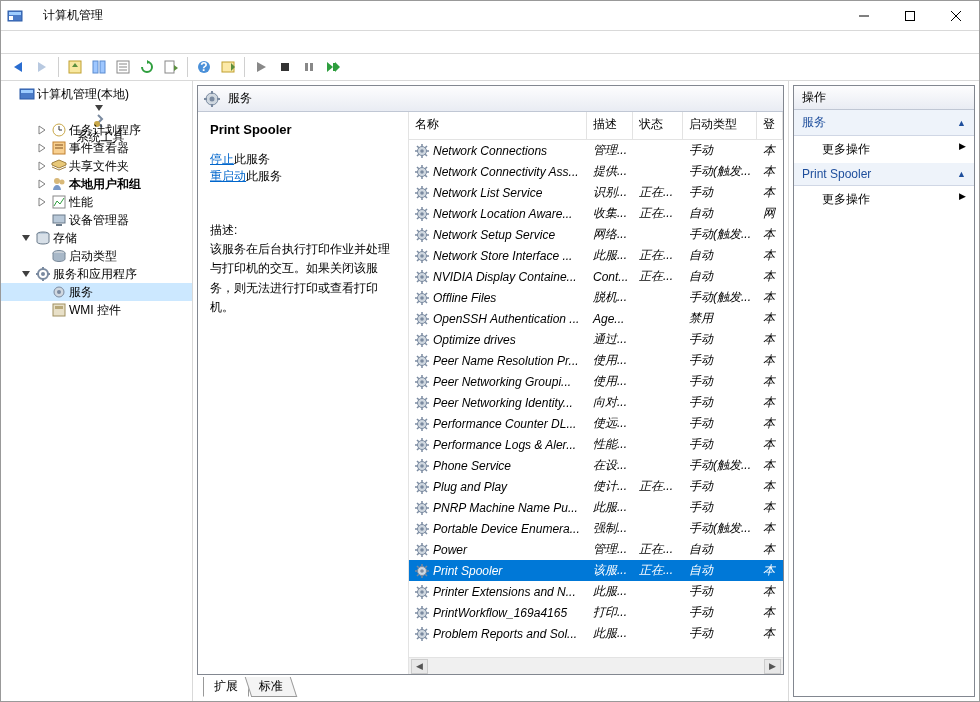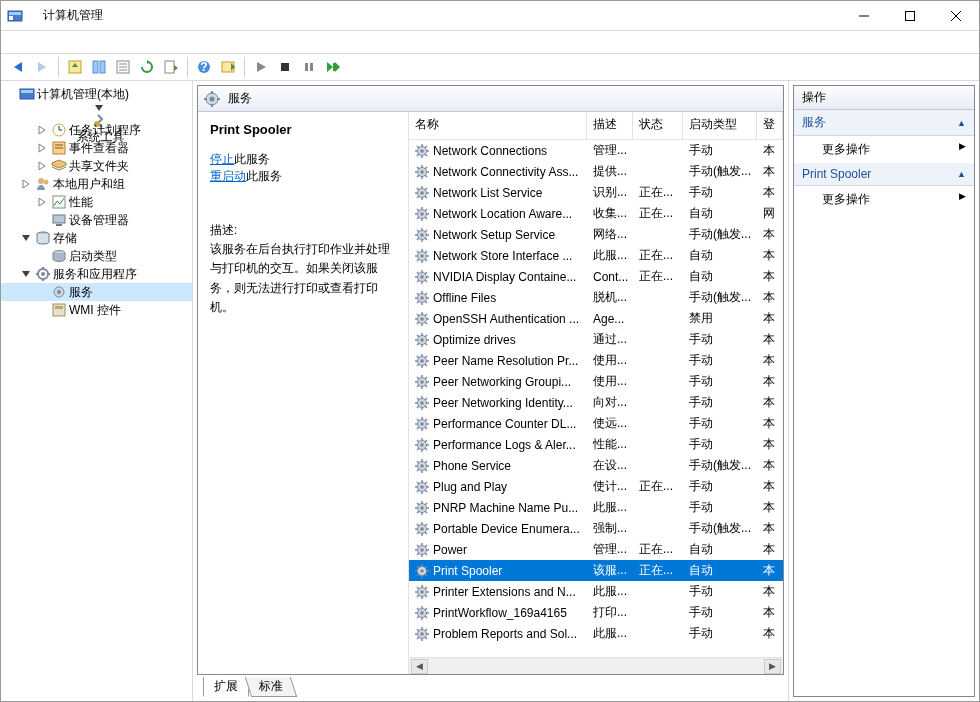--- a/index.html
+++ b/index.html
@@ -28,21 +28,21 @@
 .center-header-icon{width:16px;height:16px;}
 .center-body{flex:1;display:flex;min-height:0;}
 .detail-pane{width:210px;padding:10px 12px;overflow:auto;}
 .detail-title{font-weight:700;font-size:13px;margin-bottom:14px;}
 .detail-link{color:#0066cc;text-decoration:underline;cursor:pointer;}
 .detail-desc{margin-top:36px;line-height:1.6;}
 .list-pane{flex:1;display:flex;flex-direction:column;min-width:0;border-left:1px solid #e3e3e3;}
 .list-header{display:flex;height:28px;flex-shrink:0;}
 .list-header-cell{border-right:1px solid #e3e3e3;border-bottom:1px solid #e3e3e3;padding:4px 6px;background:#fff;cursor:pointer;white-space:nowrap;overflow:hidden;}
 .list-body{flex:1;overflow-y:scroll;overflow-x:auto;}
-.list-row{display:flex;height:21px;align-items:center;cursor:pointer;}
+.list-row{display:flex;height:21px;align-items:center;cursor:pointer;font-style:italic;}
 .list-row.selected{background:#0078d7;color:#fff;}
 .list-cell{padding:0 6px;white-space:nowrap;overflow:hidden;text-overflow:ellipsis;display:flex;align-items:center;gap:4px;}
 .gear-icon{width:14px;height:14px;flex-shrink:0;}
 .hscroll{height:17px;background:#f0f0f0;border-top:1px solid #e3e3e3;display:flex;align-items:center;padding:0 2px;}
 .hscroll-arrows{width:17px;height:15px;background:#e8e8e8;border:1px solid #ccc;display:flex;align-items:center;justify-content:center;font-size:9px;color:#555;}
 .hscroll-track{flex:1;}
 .tabs-lower{height:20px;display:flex;align-items:flex-start;padding-left:6px;margin-top:2px;}
 .tab-lower{padding:1px 10px;border:1px solid #999;border-top:none;background:#fff;font-size:12px;cursor:pointer;margin-right:-1px;}
 .tab-lower.active{background:#fff;border-bottom:1px solid #fff;}
 .tab-lower:not(.active){background:#f4f4f4;transform:skewX(18deg);}
@@ -241,21 +241,21 @@
             </svg>
           </span>
           <span class="tree-icon">
             <svg viewBox="0 0 16 16">
               <path d="M1 5l7-3 7 3v2l-7 3-7-3z" fill="#e8c878" stroke="#a08040"></path>
               <path d="M1 9l7 3 7-3" fill="none" stroke="#a08040"></path>
             </svg>
           </span>
           <span>共享文件夹</span>
         </div>
-        <div class="tree-node" style="padding-left: 20px;">
+        <div class="tree-node" style="padding-left: 36px; font-weight: bold;">
           <span class="tree-expand">
             <svg width="10" height="10">
               <polygon points="2,1 8,5 2,9" fill="none" stroke="#808080"></polygon>
             </svg>
           </span>
           <span class="tree-icon">
             <svg viewBox="0 0 16 16">
               <circle cx="6" cy="5" r="3" fill="#d8b878"></circle>
               <path d="M2 14c0-3 2-5 4-5s4 2 4 5" fill="#7a9ac8"></path>
               <circle cx="11" cy="6" r="2.5" fill="#d8b878"></circle>

